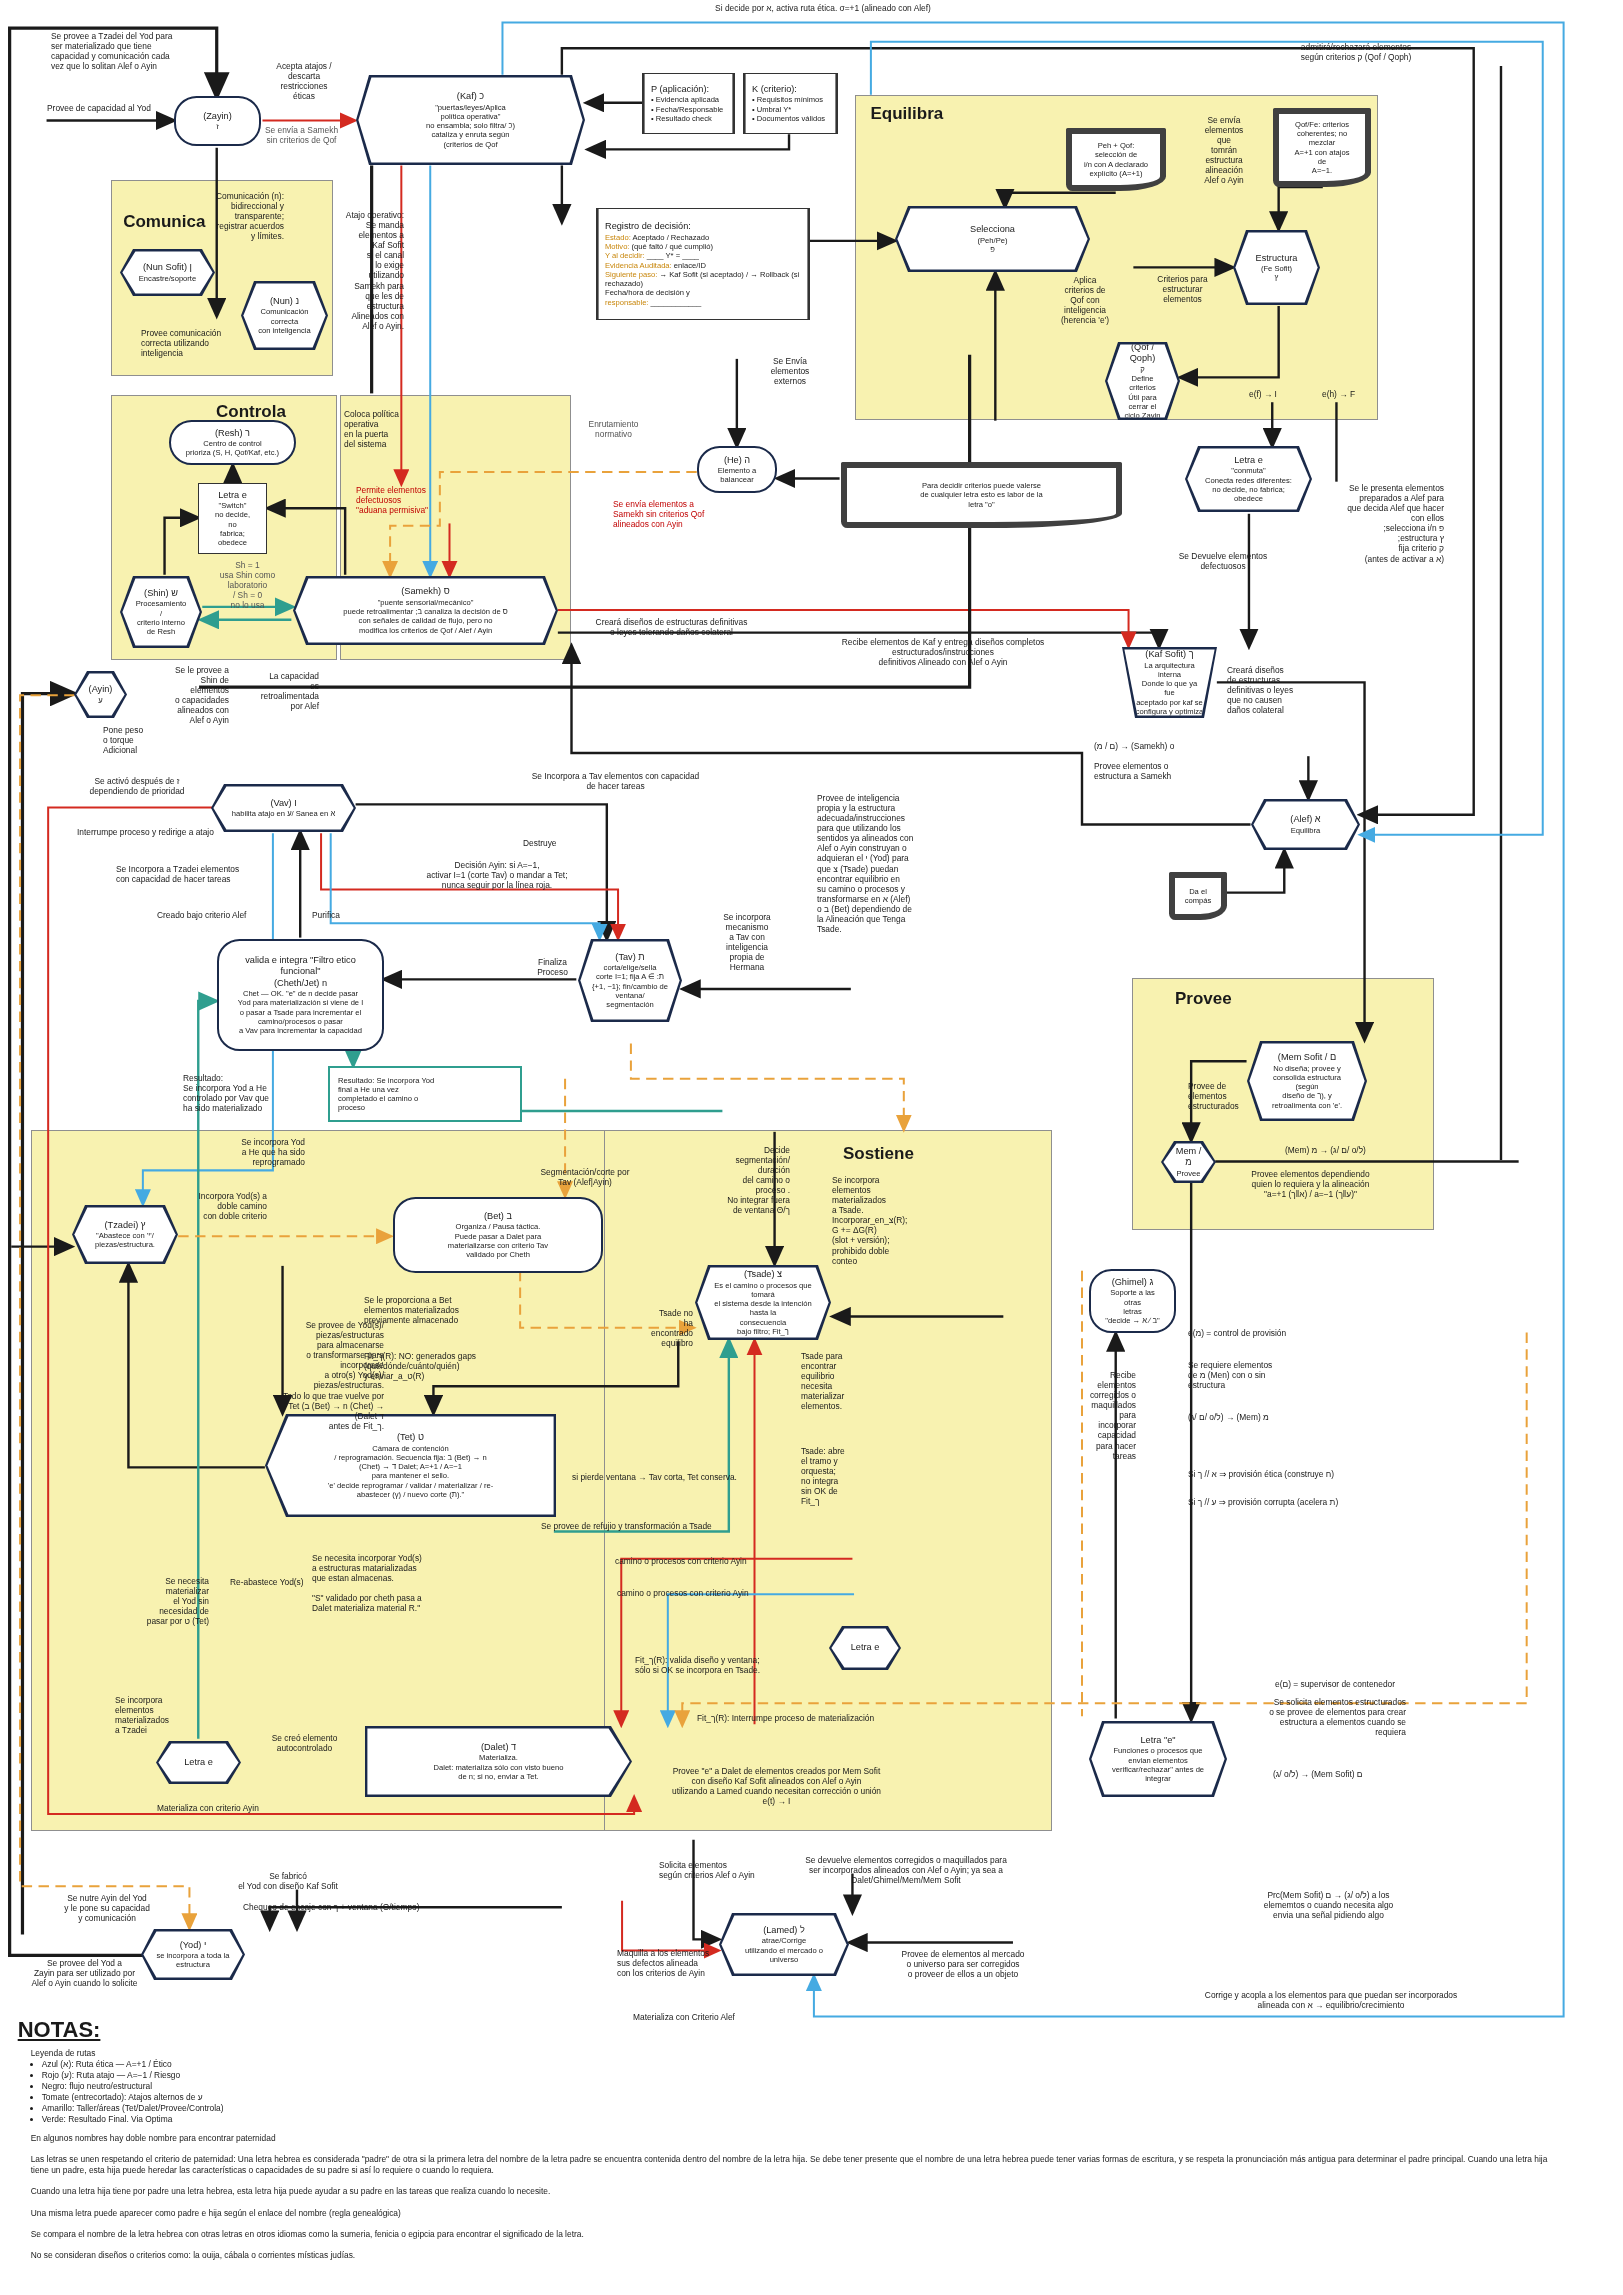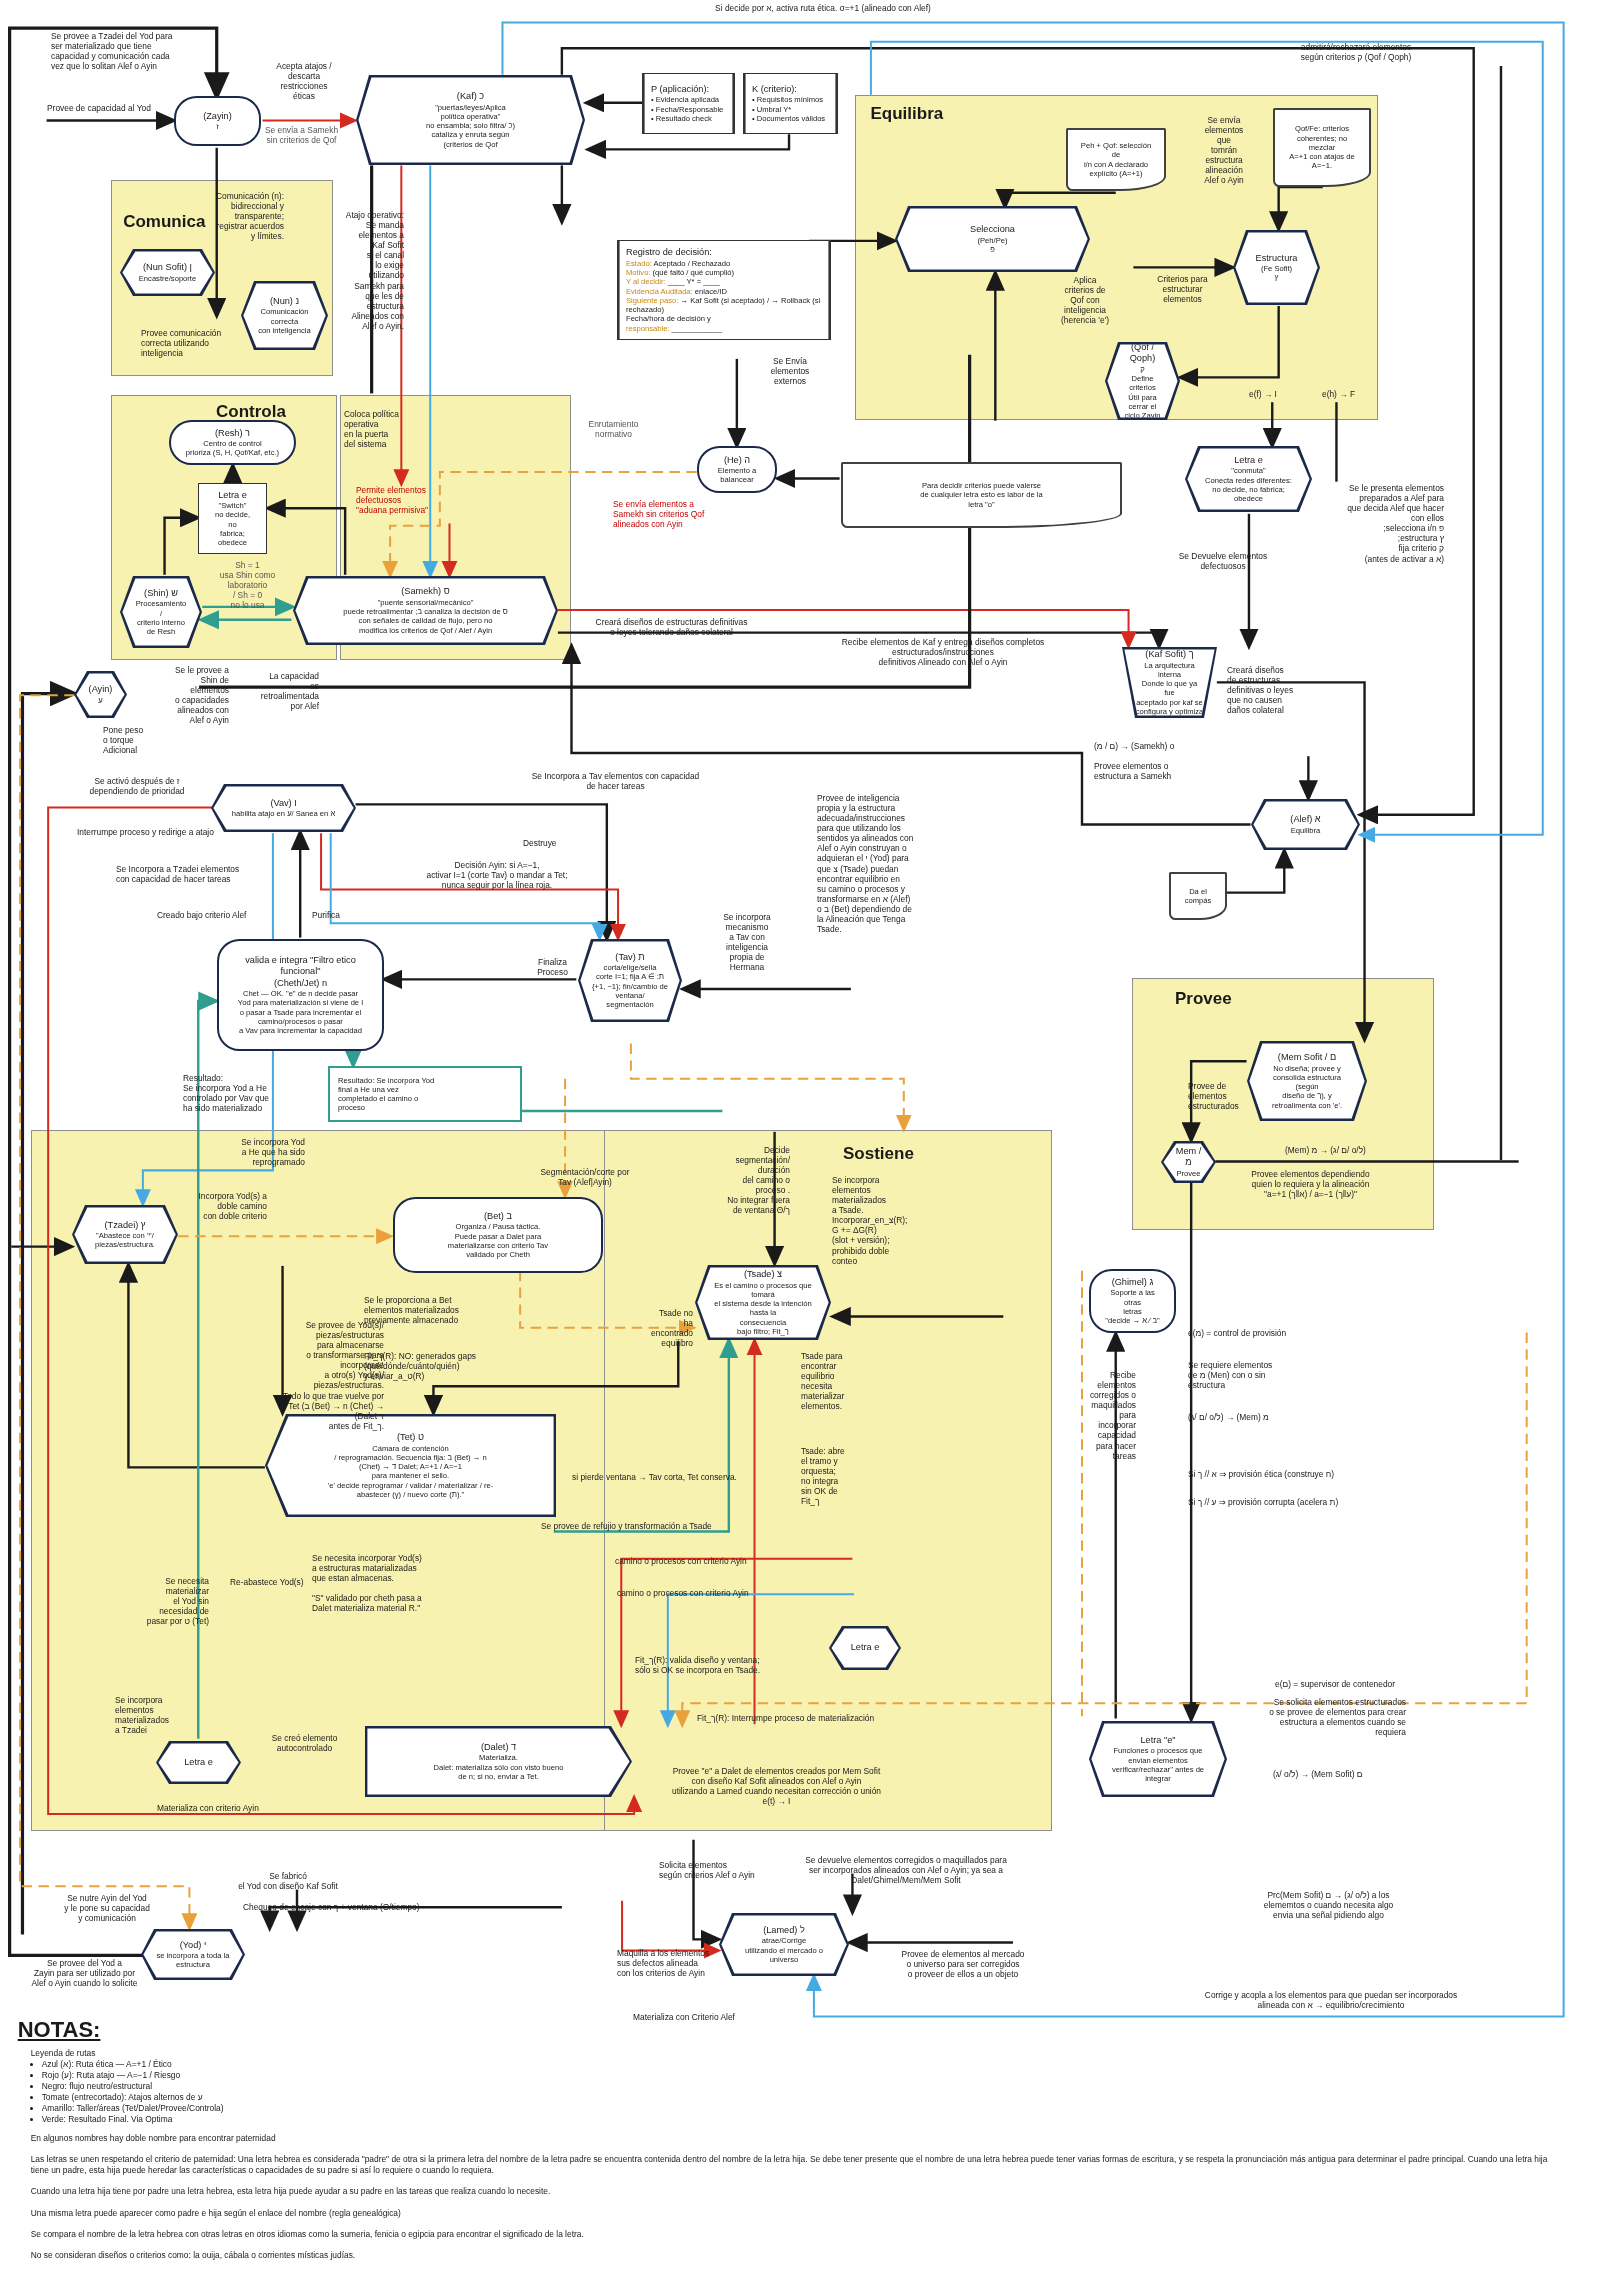--- a/index.html
+++ b/index.html
@@ -8,21 +8,21 @@
   .section{position:absolute;background:#f8f2b0;border:1.6px solid #8f8f8f;box-sizing:border-box;}
   .section .stitle{position:absolute;font-weight:bold;font-size:17px;}
   .label{position:absolute;white-space:pre-line;font-size:8.4px;line-height:1.2;}
   .label.red{color:#c00000;}
   .label.dim{color:#555;}
   .node{position:absolute;box-sizing:border-box;}
   .stadium{border:2.4px solid #1b2a4a;border-radius:22.5px;background:#fff;}
   .rect{border:1.6px solid #333;background:#fff;}
   .card{box-shadow:inset 5.6px 0 0 -4px #333,inset -5.6px 0 0 -4px #333;}
   .rect-teal{border:2.4px solid #2f9e8f;background:#fff;}
-  .doc{border:2px solid #404040;background:#fff;border-radius:1.6px 1.6px 46% 6.4px / 1.6px 1.6px 14.5px 6.4px;padding-left:8px;}
+  .doc{border:6px solid #404040;background:#fff;border-radius:1.6px 1.6px 46% 6.4px / 1.6px 1.6px 14.5px 6.4px;padding-left:8px;}
   .poly{position:absolute;}
   .poly .pin{position:absolute;left:2.4px;top:2.4px;right:2.4px;bottom:2.4px;background:#fff;}
   .ntext{position:absolute;left:0;top:0;right:0;bottom:0;display:flex;flex-direction:column;align-items:center;justify-content:center;text-align:center;padding:1.6px 11.2px;box-sizing:border-box;}
   .ntext.left{align-items:flex-start;text-align:left;padding:3.2px 8px;}
   .t1{font-size:9.2px;line-height:1.25;white-space:pre-line;}
   .t2{font-size:7.6px;line-height:1.22;white-space:pre-line;}
   .kv .t2{text-align:left;width:100%;}
   .kkey{color:#c8860a;}
   svg#wires{position:absolute;left:0;top:0;z-index:5;pointer-events:none;}
   .node{z-index:6;} .label{z-index:7;} .section{z-index:1;}
@@ -197,21 +197,21 @@
       </div>
     </div>
     <div class="node rect card" style="left: 743px; top: 73px; width: 95px; height: 61px;">
       <div class="ntext left">
         <span class="t1">K (criterio):</span>
         <span class="t2">• Requisitos mínimos
 • Umbral Y*
 • Documentos válidos</span>
       </div>
     </div>
-    <div class="node rect card" style="left: 596px; top: 240px; width: 214px; height: 100px; margin-left: 21px;">
+    <div class="node rect card" style="left: 596px; top: 208px; width: 214px; height: 112px;">
       <div class="ntext left kv">
         <span class="t1">Registro de decisión:</span>
         <span class="t2"><div><span class="kkey">Estado:</span>  Aceptado / Rechazado</div><div><span class="kkey">Motivo:</span>  (qué faltó / qué cumplió)</div><div><span class="kkey">Y al decidir:</span> ____   Y* = ____</div><div><span class="kkey">Evidencia Auditada:</span> enlace/ID</div><div><span class="kkey">Siguiente paso:</span> → Kaf Sofit (si aceptado) / → Rollback (si rechazado)</div><div>Fecha/hora de decisión y</div><div><span class="kkey">responsable:</span> ____________</div></span>
       </div>
     </div>
     <div class="node poly" style="left: 120px; top: 249px; width: 95px; height: 47px; background: rgb(27, 42, 74); clip-path: polygon(13px 0px, calc(100% - 13px) 0px, 100% 50%, calc(100% - 13px) 100%, 13px 100%, 0px 50%);">
       <div class="pin" style="clip-path: polygon(13px 0px, calc(100% - 13px) 0px, 100% 50%, calc(100% - 13px) 100%, 13px 100%, 0px 50%);">
         <div class="ntext">
           <span class="t1">(Nun Sofit) ן</span>
           <span class="t2">Encastre/soporte</span>

